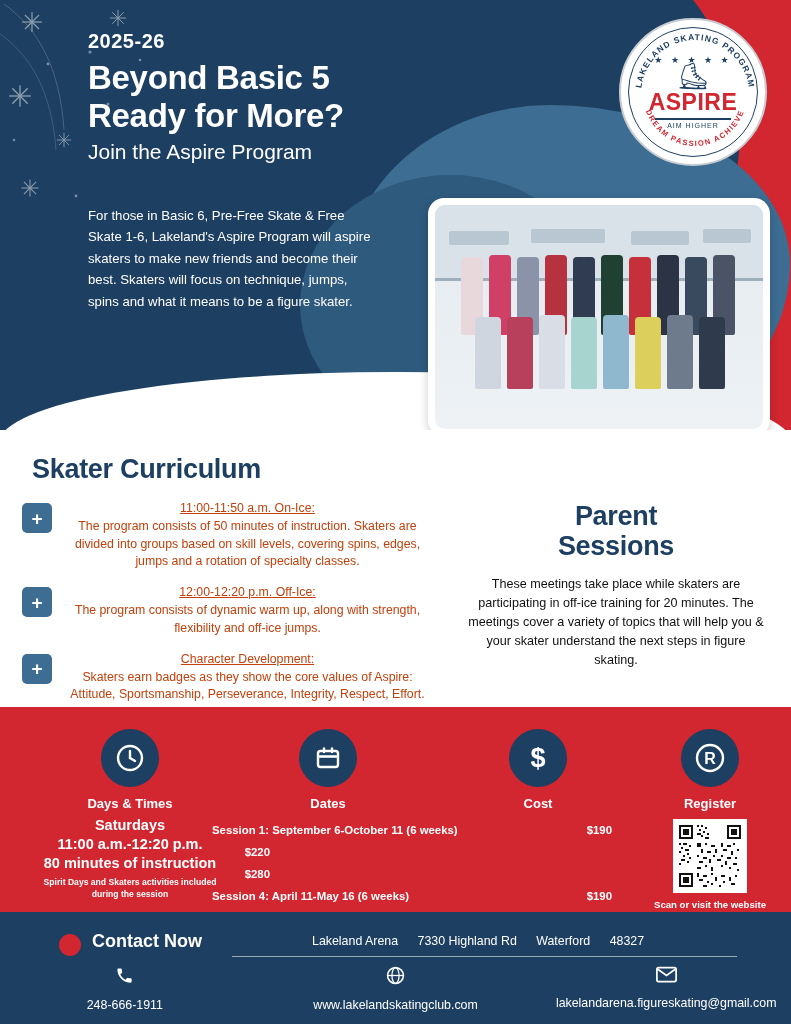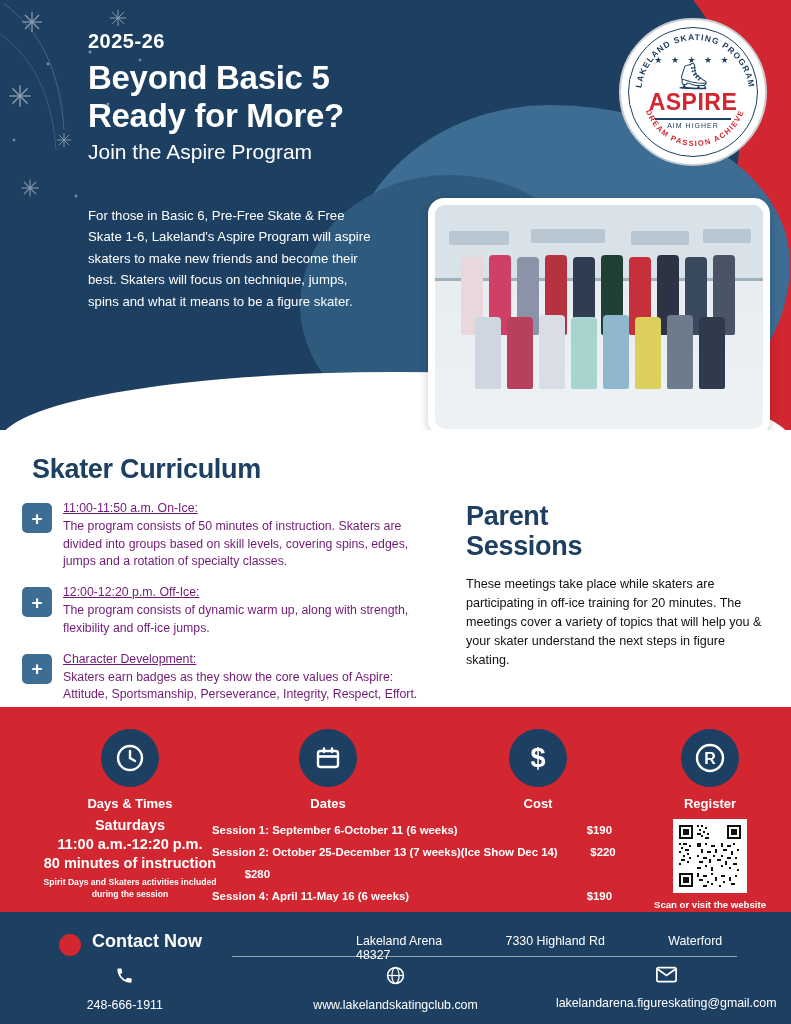--- a/index.html
+++ b/index.html
@@ -134,35 +134,36 @@
     position:absolute; left:0; top:0; width:100%; height:34%;
     background:#d9e2e9; border-bottom:3px solid #9fb0bd;
   }
   .rink-ad { position:absolute; height:14px; background:#b9c7d2; border-radius:2px; }
   .skater { position: absolute; border-radius: 4px 4px 2px 2px; }
 
   
   .curriculum {
     position: absolute; left: 0; top: 440px; width: 701px; height: 270px;
     background: #fff;
+    text-align: center;
   }
   .sec-title {
     position: absolute; left: 32px; top: 14px;
     font-size: 27px; font-weight: bold; color: #1d3f61; letter-spacing: -0.3px;
   }
   .cur-list { position: absolute; left: 22px; top: 60px; width: 410px; }
   .cur-item { display: flex; gap: 11px; margin-bottom: 13px; }
   .plus-box {
     flex: 0 0 auto;
     width: 30px; height: 30px; border-radius: 5px;
     background: #3d6d93; color: #fff;
     display: flex; align-items: center; justify-content: center;
     font-size: 19px; font-weight: bold; line-height: 1; margin-top: 3px;
   }
-  .cur-body { font-size: 12.3px; color: #701a75; line-height: 1.45; }
+  .cur-body { font-size: 12.3px; color: #c2410c; line-height: 1.45; }
   .cur-head { text-decoration: underline; font-weight: normal; }
 
   .parent {
     position: absolute; left: 466px; top: 62px; width: 300px;
   }
   .parent-title {
     font-size: 27px; font-weight: bold; color: #1d3f61; line-height: 1.1;
     letter-spacing: -0.3px;
   }
   .parent-body { margin-top: 14px; font-size: 12.6px; line-height: 1.5; color: #111; }
@@ -218,21 +219,21 @@
     width: 22px; height: 22px; border-radius: 50%; background: #d22630;
   }
   .contact-now {
     position: absolute; left: 92px; top: 19px;
     font-size: 18px; font-weight: bold;
   }
   .addr {
     position: absolute; left: 312px; top: 22px;
     font-size: 12.4px;
   }
-  .addr span { margin-right: 16px; margin-left: 44px; }
+  .addr span { margin-right: 16px; }
   .hr {
     position: absolute; left: 232px; top: 44px; width: 505px; height: 1px;
     background: rgba(255,255,255,.55);
   }
   .contact-items {
     position: absolute; left: 0; top: 54px; width: 791px;
     display: flex; justify-content: flex-start; align-items: flex-start; gap: 21px;
   }
   .ci { text-align: center; width: 260px; }
   .ci-ico { font-size: 17px; line-height: 1; }
@@ -525,21 +526,20 @@
       </div>
       <div class="qr-note">Scan or visit the website</div>
     </div>
 
     <div class="sessions">
       <div class="session-row">
         <div class="session-label">Session 1: September 6-October 11 (6 weeks)</div>
         <div class="session-price">$190</div>
       </div>
       <div class="session-row">
-        <div class="session-label">Session 2: October 25-December 13 (7 weeks)(Ice Show Dec 14)</div>
         <div class="session-price">$220</div>
       </div>
       <div class="session-row">
         <div class="session-price">$280</div>
       </div>
       <div class="session-row">
         <div class="session-label">Session 4: April 11-May 16 (6 weeks)</div>
         <div class="session-price">$190</div>
       </div>
     </div>

